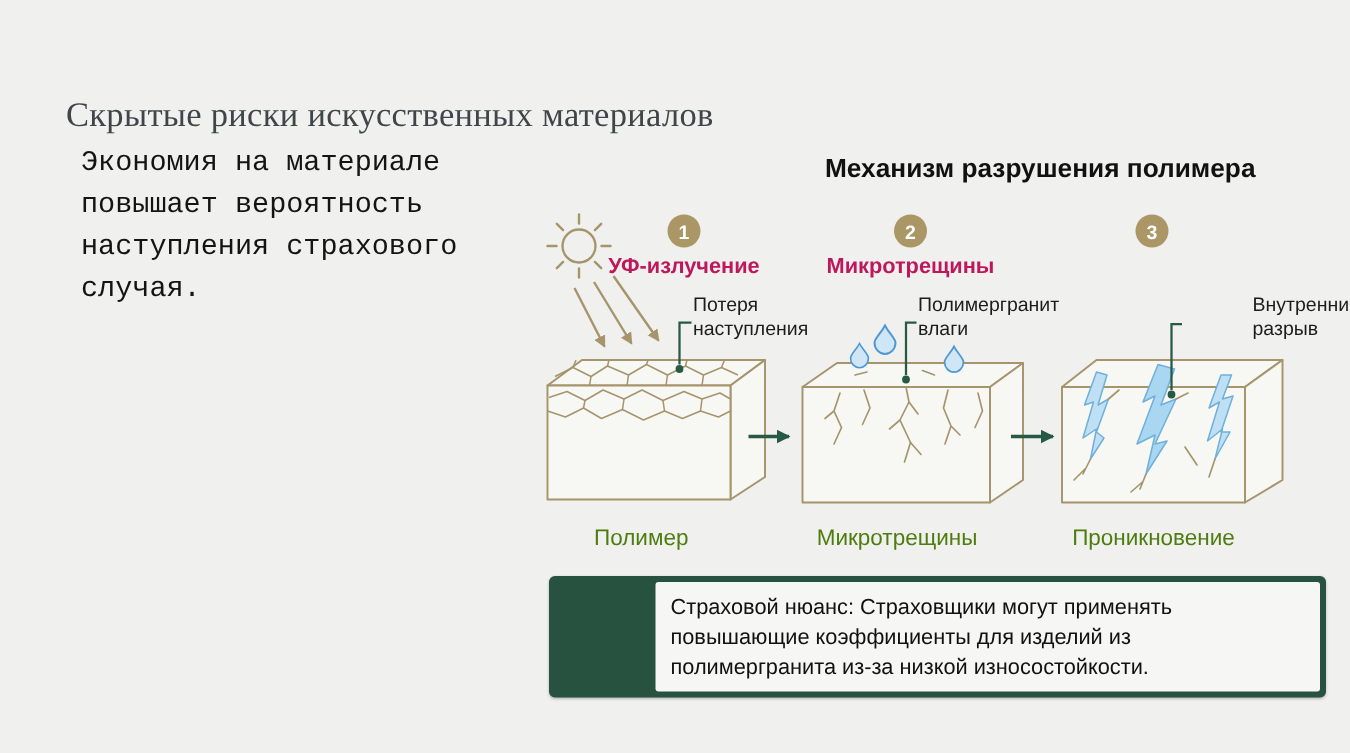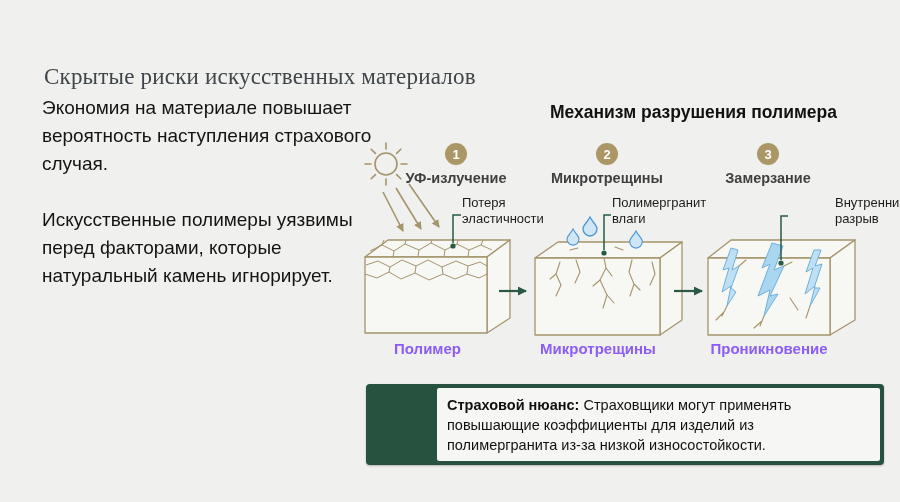--- a/index.html
+++ b/index.html
@@ -10,47 +10,47 @@
     color:#161616;
   }
   .abs{position:absolute;}
   .page-title{
     left:44px;top:42px;width:720px;
     font-family:"Liberation Serif", serif;
     font-size:23px;line-height:40px;font-weight:400;
     color:#3f4549;letter-spacing:.2px;
   }
   .intro{left:42px;top:94px;width:330px;font-size:19px;line-height:28px;color:#141414;}
-  .intro p{margin:0 0 28px 0;}
+  .intro p{margin:0 0 28px 12px;font-family:Liberation Mono, monospace;}
   .diagram-title{
     left:367px;top:102px;width:470px;text-align:right;
     font-size:17.5px;font-weight:700;color:#111;
   }
   .stage-head{top:143px;width:160px;text-align:center;}
   .stage-head .badge{
     width:22px;height:22px;border-radius:50%;margin:0 auto;
     background:#ab9766;color:#fff;font-size:13px;font-weight:700;
     display:flex;align-items:center;justify-content:center;
   }
-  .stage-head .lbl{margin-top:5px;font-size:14.5px;font-weight:700;color:#404040;}
+  .stage-head .lbl{margin-top:5px;font-size:14.5px;font-weight:700;color:#be185d;}
   .annot{font-size:13px;line-height:16px;color:#1c1c1c;}
-  .caption{top:340px;text-align:center;font-size:15px;font-weight:700;color:#8b5cf6;}
+  .caption{top:350px;text-align:center;font-size:15px;font-weight:400;color:#4d7c0f;}
   .callout{
     left:366px;top:384px;width:518px;height:81px;
     background:#26523f;border-radius:4px;box-shadow:0 1px 2px rgba(0,0,0,.25);
   }
   .callout-inner{
     left:437px;top:388px;width:443px;height:73px;
     background:#f6f6f4;border-radius:2px;
   }
   .callout-text{
     left:447px;top:395px;width:345px;
     font-size:14.5px;line-height:20px;color:#111;
   }
-  .callout-text b{font-weight:700;}
+  .callout-text b{font-weight:400;}
   svg.layer{position:absolute;left:0;top:0;pointer-events:none;}
 </style>
 </head>
 <body>
 
 <svg class="layer" width="900" height="502" viewBox="0 0 900 502">
   <defs>
     <marker id="mGold" markerUnits="userSpaceOnUse" markerWidth="10" markerHeight="9" refX="7" refY="4" orient="auto">
       <path d="M0,0 L8,4 L0,8 Z" fill="#a5946c"></path>
     </marker>
@@ -150,39 +150,37 @@
     <path d="M402,403 C409,407.5 415.5,409 419.5,409.3 V424 C419.5,436 411.5,443.5 402,447.5 C392.5,443.5 384.5,436 384.5,424 V409.3 C388.5,409 395,407.5 402,403 Z"></path>
     <line x1="402" y1="414" x2="402" y2="429" stroke-width="2.6"></line>
     <circle cx="402" cy="436" r="1.9" fill="#b3a36e" stroke="none"></circle>
   </g>
 </svg>
 
 <h1 class="abs page-title">Скрытые риски искусственных материалов</h1>
 
 <div class="abs intro">
   <p>Экономия на материале повышает вероятность наступления страхового случая.</p>
-  <p>Искусственные полимеры уязвимы перед факторами, которые натуральный камень игнорирует.</p>
 </div>
 
 <div class="abs diagram-title">Механизм разрушения полимера</div>
 
 <div class="abs stage-head" style="left:376px;">
   <div class="badge">1</div>
   <div class="lbl">УФ-излучение</div>
 </div>
 <div class="abs stage-head" style="left:527px;">
   <div class="badge">2</div>
   <div class="lbl">Микротрещины</div>
 </div>
 <div class="abs stage-head" style="left:688px;">
   <div class="badge">3</div>
-  <div class="lbl">Замерзание</div>
 </div>
 
-<div class="abs annot" style="left:462px;top:195px;width:92px;">Потеря эластичности</div>
+<div class="abs annot" style="left:462px;top:195px;width:92px;">Потеря наступления</div>
 <div class="abs annot" style="left:612px;top:195px;width:118px;">Полимергранит влаги</div>
 <div class="abs annot" style="left:835px;top:195px;width:88px;">Внутренний разрыв</div>
 
 <div class="abs caption" style="left:365px;width:125px;">Полимер</div>
 <div class="abs caption" style="left:535px;width:126px;">Микротрещины</div>
 <div class="abs caption" style="left:706px;width:126px;">Проникновение</div>
 
 <div class="abs callout"></div>
 <div class="abs callout-inner"></div>
 <div class="abs callout-text">

